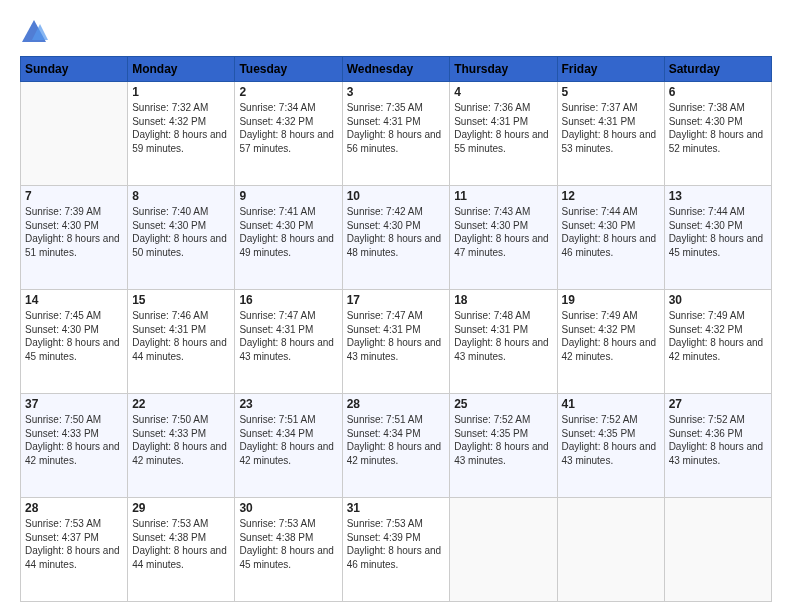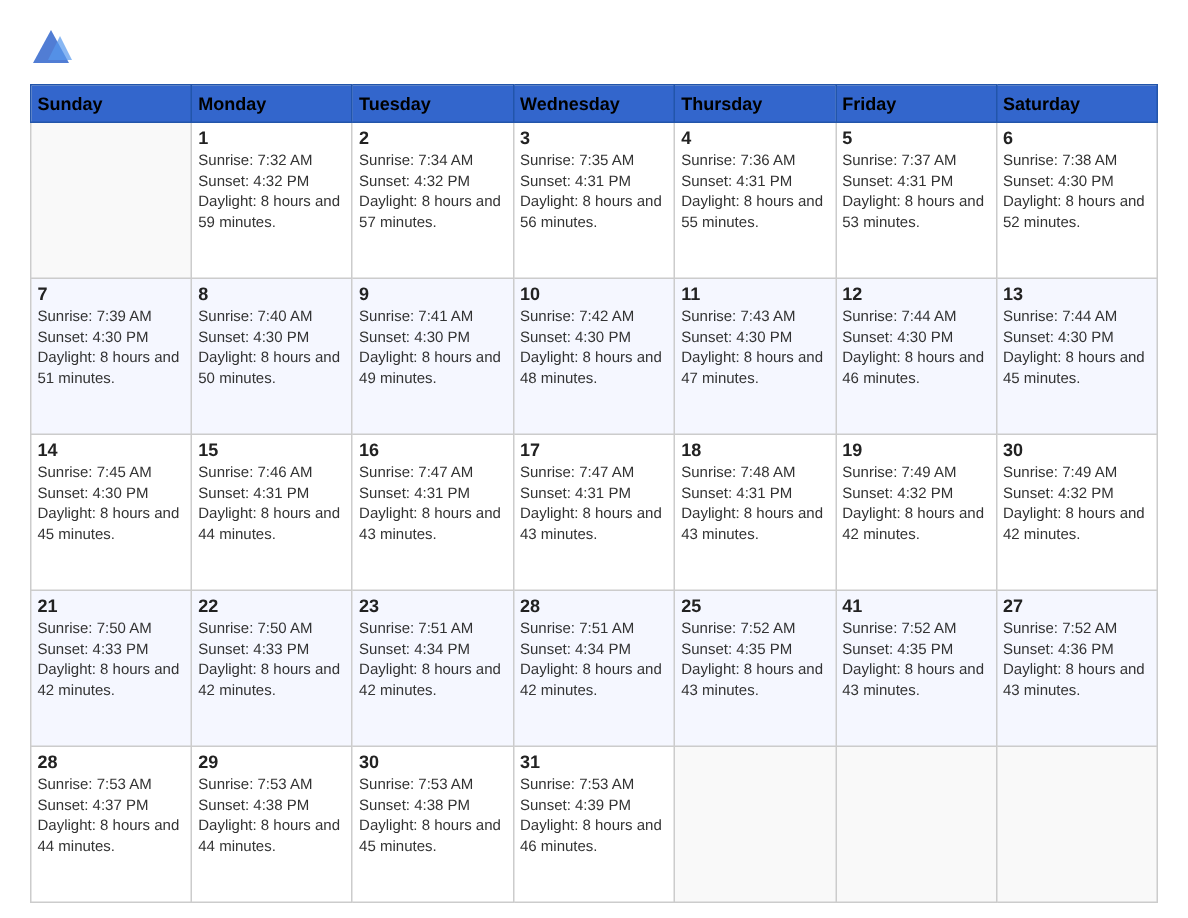--- a/index.html
+++ b/index.html
@@ -208,21 +208,21 @@
             <div class="day-number">19</div>
             <div class="day-info">Sunrise: 7:49 AM<br>Sunset: 4:32 PM<br>Daylight: 8 hours and 42 minutes.</div>
           </td>
           <td>
             <div class="day-number">30</div>
             <div class="day-info">Sunrise: 7:49 AM<br>Sunset: 4:32 PM<br>Daylight: 8 hours and 42 minutes.</div>
           </td>
         </tr>
         <tr class="row-even">
           <td>
-            <div class="day-number">21</div>
+            <div class="day-number">37</div>
             <div class="day-info">Sunrise: 7:50 AM<br>Sunset: 4:33 PM<br>Daylight: 8 hours and 42 minutes.</div>
           </td>
           <td>
             <div class="day-number">22</div>
             <div class="day-info">Sunrise: 7:50 AM<br>Sunset: 4:33 PM<br>Daylight: 8 hours and 42 minutes.</div>
           </td>
           <td>
             <div class="day-number">23</div>
             <div class="day-info">Sunrise: 7:51 AM<br>Sunset: 4:34 PM<br>Daylight: 8 hours and 42 minutes.</div>
           </td>

